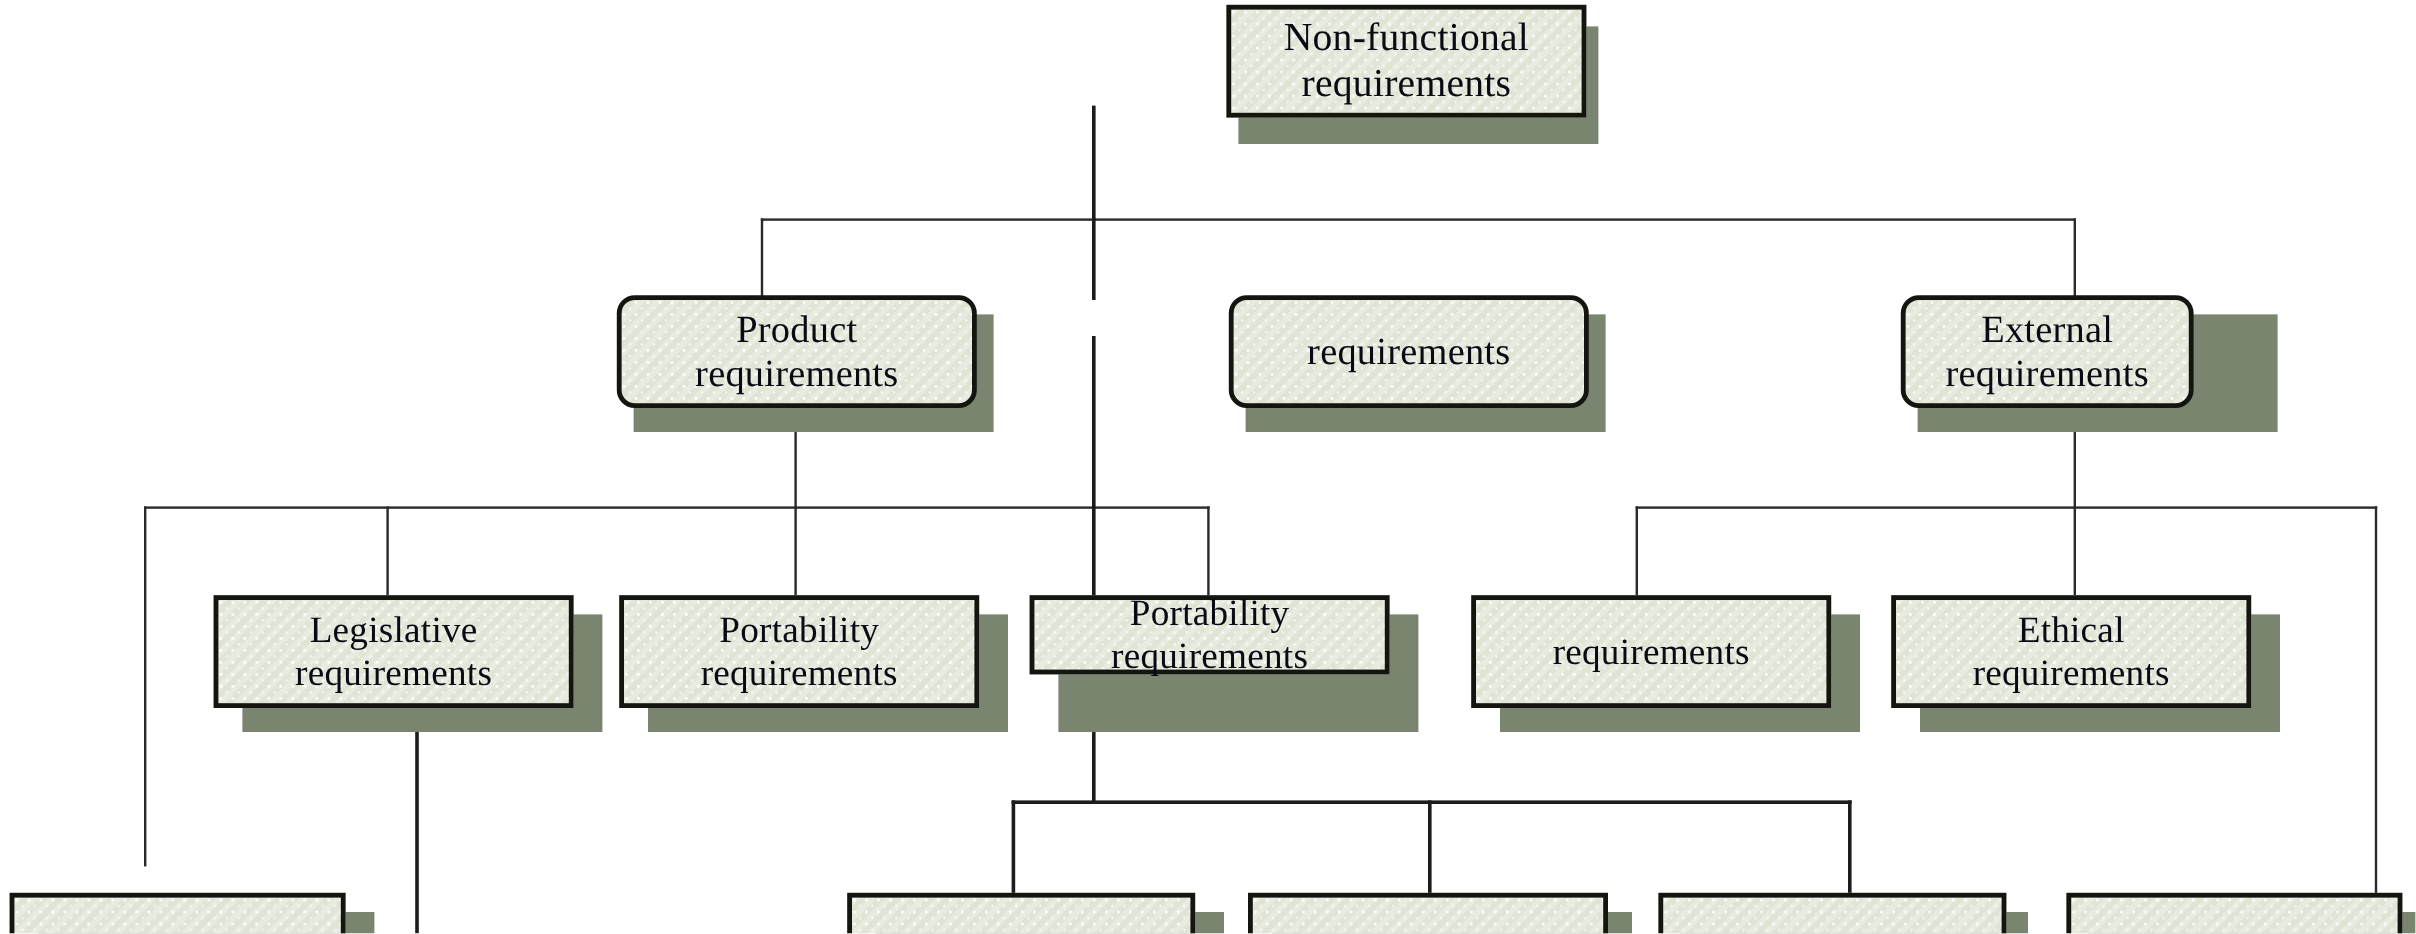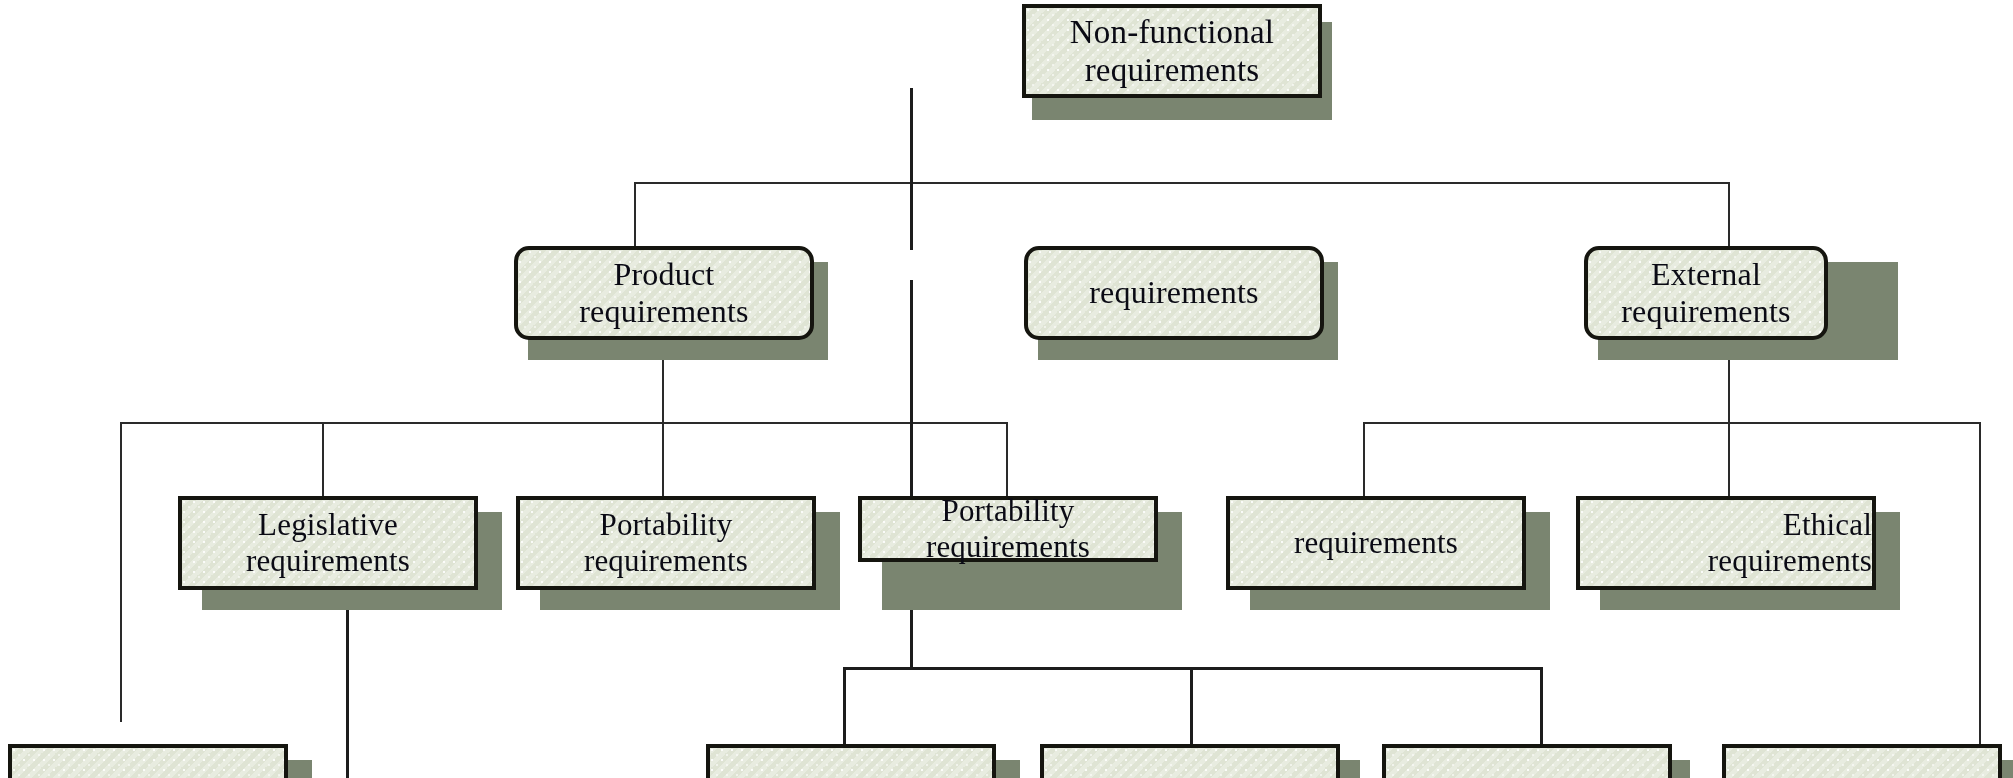--- a/index.html
+++ b/index.html
@@ -148,21 +148,21 @@
 
   <div class="node n-lv3" style="left:858px;top:496px;width:300px;height:66px;">
     <span class="ln">Portability</span>
     <span class="ln">requirements</span>
   </div>
 
   <div class="node n-lv3" style="left:1226px;top:496px;width:300px;height:94px;">
     <span class="ln">requirements</span>
   </div>
 
-  <div class="node n-lv3" style="left:1576px;top:496px;width:300px;height:94px;align-items:flex-end;">
+  <div class="node n-lv3" style="left:1576px;top:496px;width:300px;height:94px;">
     <span class="ln">Ethical</span>
     <span class="ln">requirements</span>
   </div>
 
   <div class="node n-lv4" style="left:8px;top:744px;width:280px;height:94px;">
     <span class="ln">Usability</span>
   </div>
 
   <div class="node n-lv4" style="left:706px;top:744px;width:290px;height:94px;">
     <span class="ln">Delivery</span>

